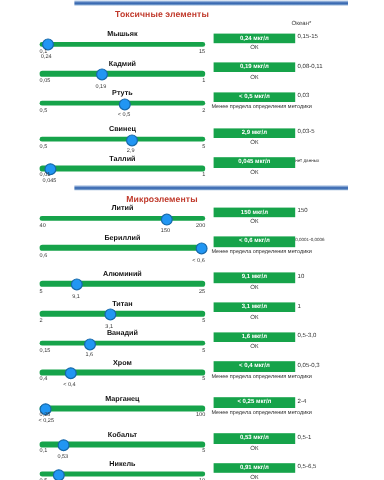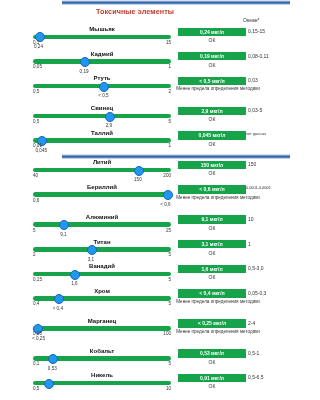--- a/index.html
+++ b/index.html
@@ -205,20 +205,21 @@
           <div class="sl-knob" style="left: 6%;"></div>
           <div class="sl-min">0,01</div>
           <div class="sl-max">1</div>
           <div class="sl-val" style="left: 6%;">0,045</div>
         </div>
         <div class="badge">0,045 мкг/л</div>
         <div class="ref tiny">нет данных</div>
         <div class="status">ОК</div>
       </div>
       <div class="divider"></div>
+      <div class="section-title">Микроэлементы</div>
       <div class="row">
         <div class="sl-wrap">
           <div class="sl-name">Литий</div>
           <div class="sl-track"></div>
           <div class="sl-knob" style="left: 76%;"></div>
           <div class="sl-min">40</div>
           <div class="sl-max">200</div>
           <div class="sl-val" style="left: 76%;">150</div>
         </div>
         <div class="badge">150 мкг/л</div>

